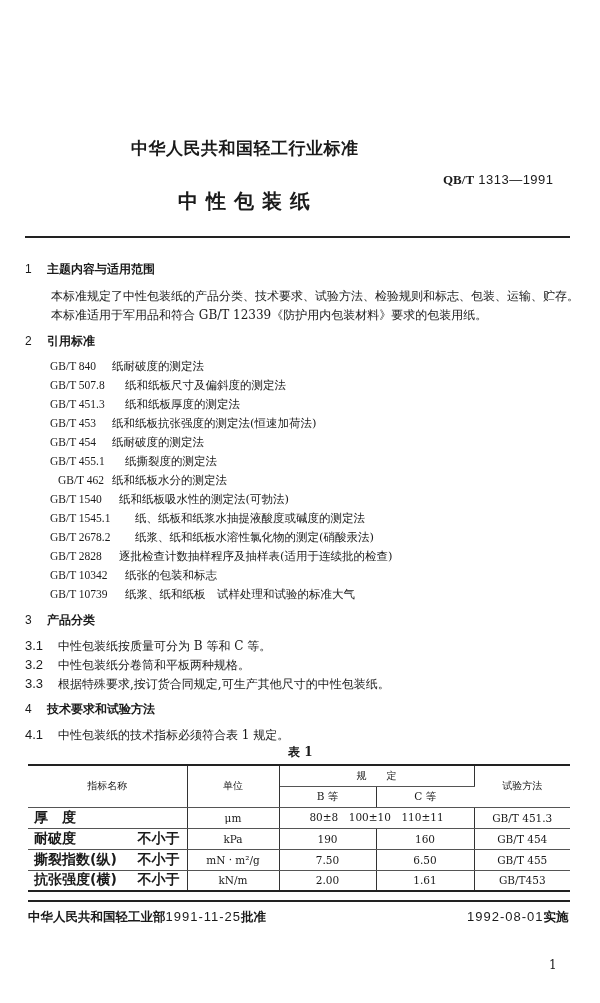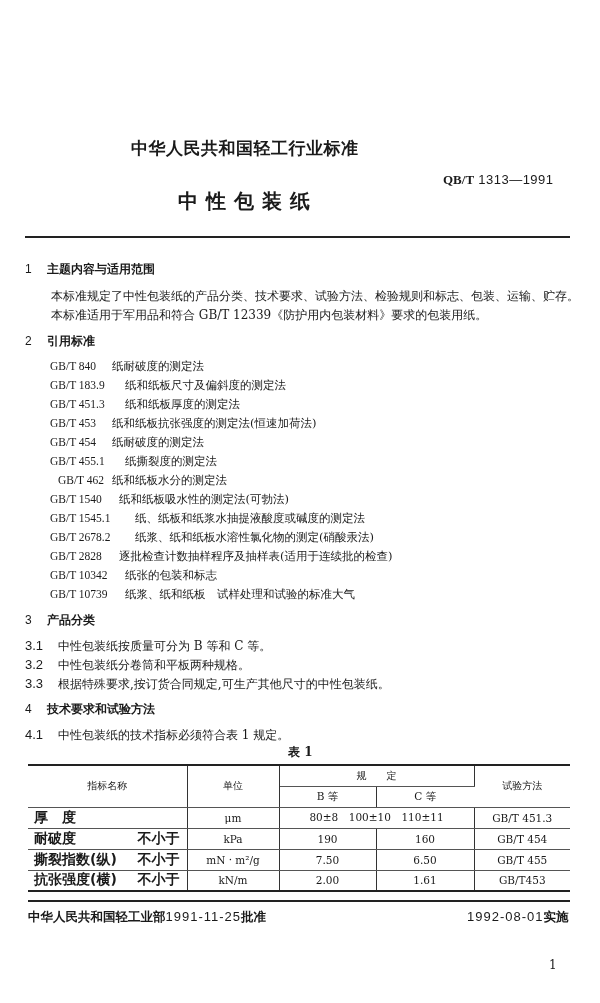--- a/index.html
+++ b/index.html
@@ -43,21 +43,21 @@
 <div class="abs std-code"><span class="qb">QB/T</span> <span class="num">1313—1991</span></div>
 <div class="abs bold doc-title">中性包装纸</div>
 <div class="abs top-rule"></div>
 
 <div class="abs bold sec-head" style="top:261px;"><span class="n">1</span><span>主题内容与适用范围</span></div>
 <div class="abs para" style="top:288px;">本标准规定了中性包装纸的产品分类、技术要求、试验方法、检验规则和标志、包装、运输、贮存。</div>
 <div class="abs para" style="top:307px;">本标准适用于军用品和符合 GB/T 12339《防护用内包装材料》要求的包装用纸。</div>
 
 <div class="abs bold sec-head" style="top:333px;"><span class="n">2</span><span>引用标准</span></div>
 <div class="abs ref" style="top:359px;"><span class="code" style="width:62px;">GB/T 840</span><span>纸耐破度的测定法</span></div>
-<div class="abs ref" style="top:378px;"><span class="code" style="width:75px;">GB/T 183.9</span><span>纸和纸板尺寸及偏斜度的测定法</span></div>
+<div class="abs ref" style="top:378px;"><span class="code" style="width:75px;">GB/T 507.8</span><span>纸和纸板尺寸及偏斜度的测定法</span></div>
 <div class="abs ref" style="top:397px;"><span class="code" style="width:75px;">GB/T 451.3</span><span>纸和纸板厚度的测定法</span></div>
 <div class="abs ref" style="top:416px;"><span class="code" style="width:62px;">GB/T 453</span><span>纸和纸板抗张强度的测定法(恒速加荷法)</span></div>
 <div class="abs ref" style="top:435px;"><span class="code" style="width:62px;">GB/T 454</span><span>纸耐破度的测定法</span></div>
 <div class="abs ref" style="top:454px;"><span class="code" style="width:75px;">GB/T 455.1</span><span>纸撕裂度的测定法</span></div>
 <div class="abs ref" style="top:473px;"><span class="code" style="width:62px;text-align:center;">GB/T 462</span><span>纸和纸板水分的测定法</span></div>
 <div class="abs ref" style="top:492px;"><span class="code" style="width:69px;">GB/T 1540</span><span>纸和纸板吸水性的测定法(可勃法)</span></div>
 <div class="abs ref" style="top:511px;"><span class="code" style="width:85px;">GB/T 1545.1</span><span>纸、纸板和纸浆水抽提液酸度或碱度的测定法</span></div>
 <div class="abs ref" style="top:530px;"><span class="code" style="width:85px;">GB/T 2678.2</span><span>纸浆、纸和纸板水溶性氯化物的测定(硝酸汞法)</span></div>
 <div class="abs ref" style="top:549px;"><span class="code" style="width:69px;">GB/T 2828</span><span>逐批检查计数抽样程序及抽样表(适用于连续批的检查)</span></div>
 <div class="abs ref" style="top:568px;"><span class="code" style="width:75px;">GB/T 10342</span><span>纸张的包装和标志</span></div>

